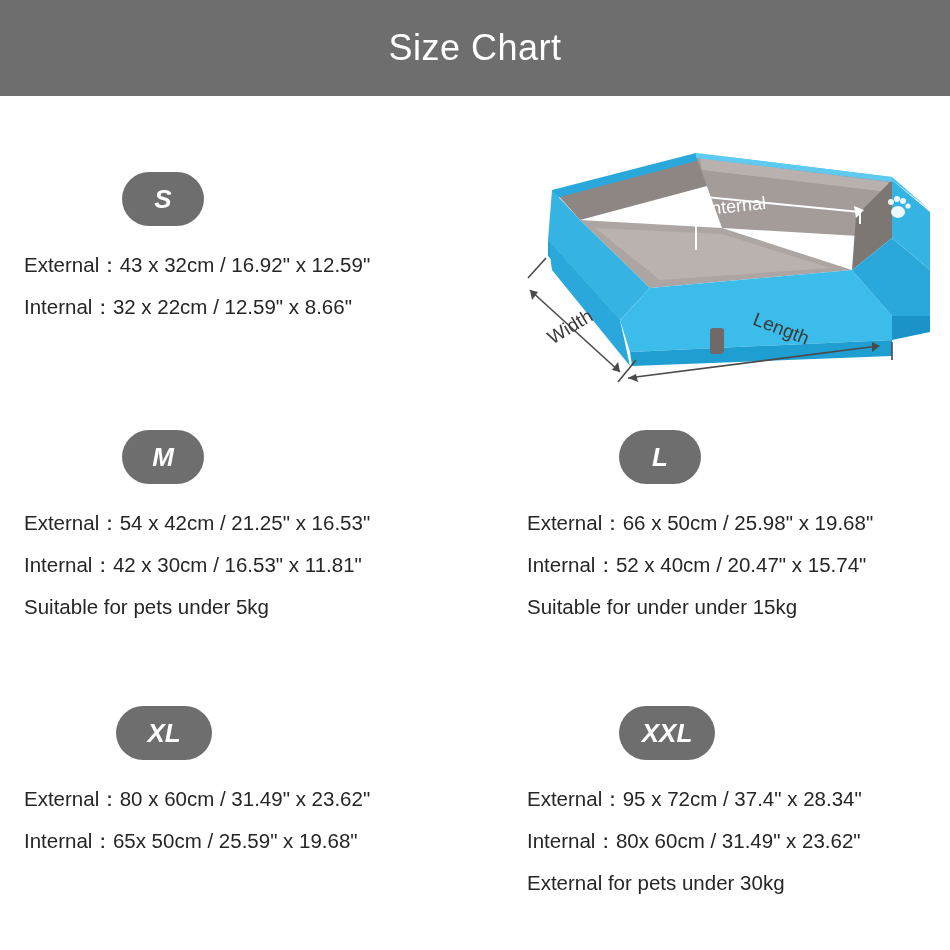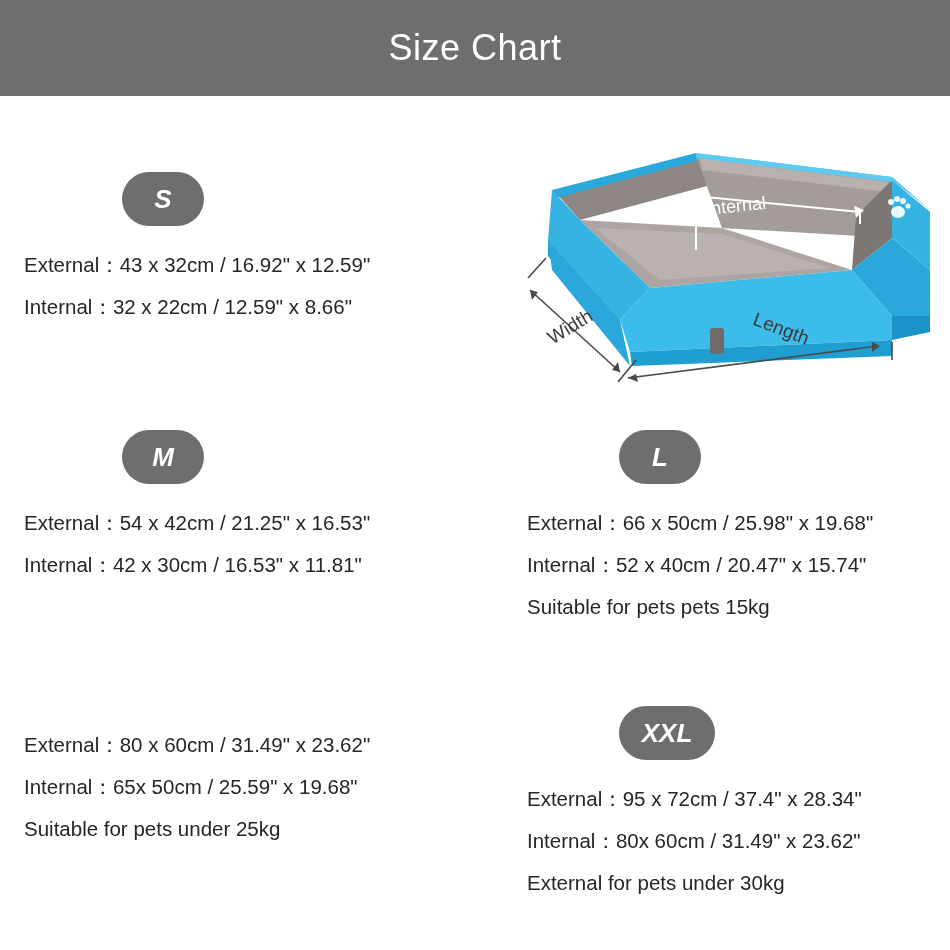--- a/index.html
+++ b/index.html
@@ -176,37 +176,38 @@
       <div class="line">External：43 x 32cm / 16.92" x 12.59"</div>
       <div class="line">Internal：32 x 22cm / 12.59" x 8.66"</div>
     </div>
   </div>
 
   <div class="block" id="blk-m">
     <div class="badge">M</div>
     <div class="lines">
       <div class="line">External：54 x 42cm / 21.25" x 16.53"</div>
       <div class="line">Internal：42 x 30cm / 16.53" x 11.81"</div>
+      <div class="line">Suitable for pets under 5kg</div>
     </div>
   </div>
 
   <div class="block" id="blk-l">
     <div class="badge">L</div>
     <div class="lines">
       <div class="line">External：66 x 50cm / 25.98" x 19.68"</div>
       <div class="line">Internal：52 x 40cm / 20.47" x 15.74"</div>
-      <div class="line">Suitable for pets pets 15kg</div>
+      <div class="line">Suitable for under under 15kg</div>
     </div>
   </div>
 
   <div class="block" id="blk-xl">
+    <div class="badge wide">XL</div>
     <div class="lines">
       <div class="line">External：80 x 60cm / 31.49" x 23.62"</div>
       <div class="line">Internal：65x 50cm / 25.59" x 19.68"</div>
-      <div class="line">Suitable for pets under 25kg</div>
     </div>
   </div>
 
   <div class="block" id="blk-xxl">
     <div class="badge wide">XXL</div>
     <div class="lines">
       <div class="line">External：95 x 72cm / 37.4" x 28.34"</div>
       <div class="line">Internal：80x 60cm / 31.49" x 23.62"</div>
       <div class="line">External for pets under 30kg</div>
     </div>

